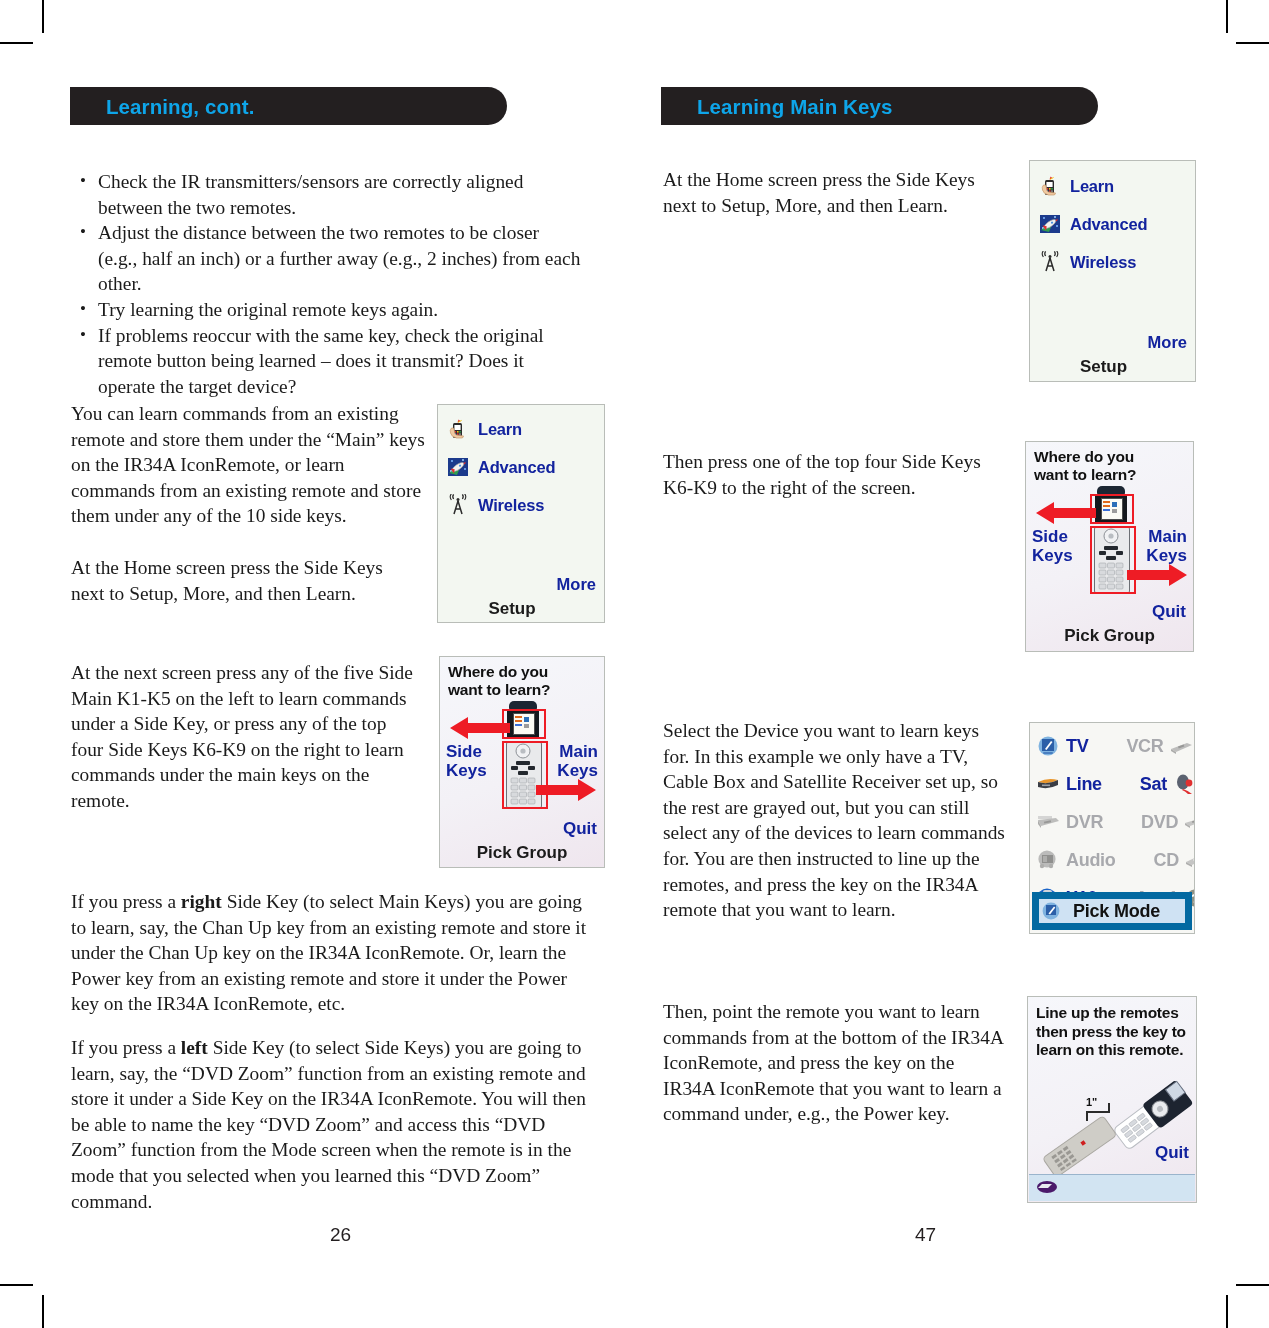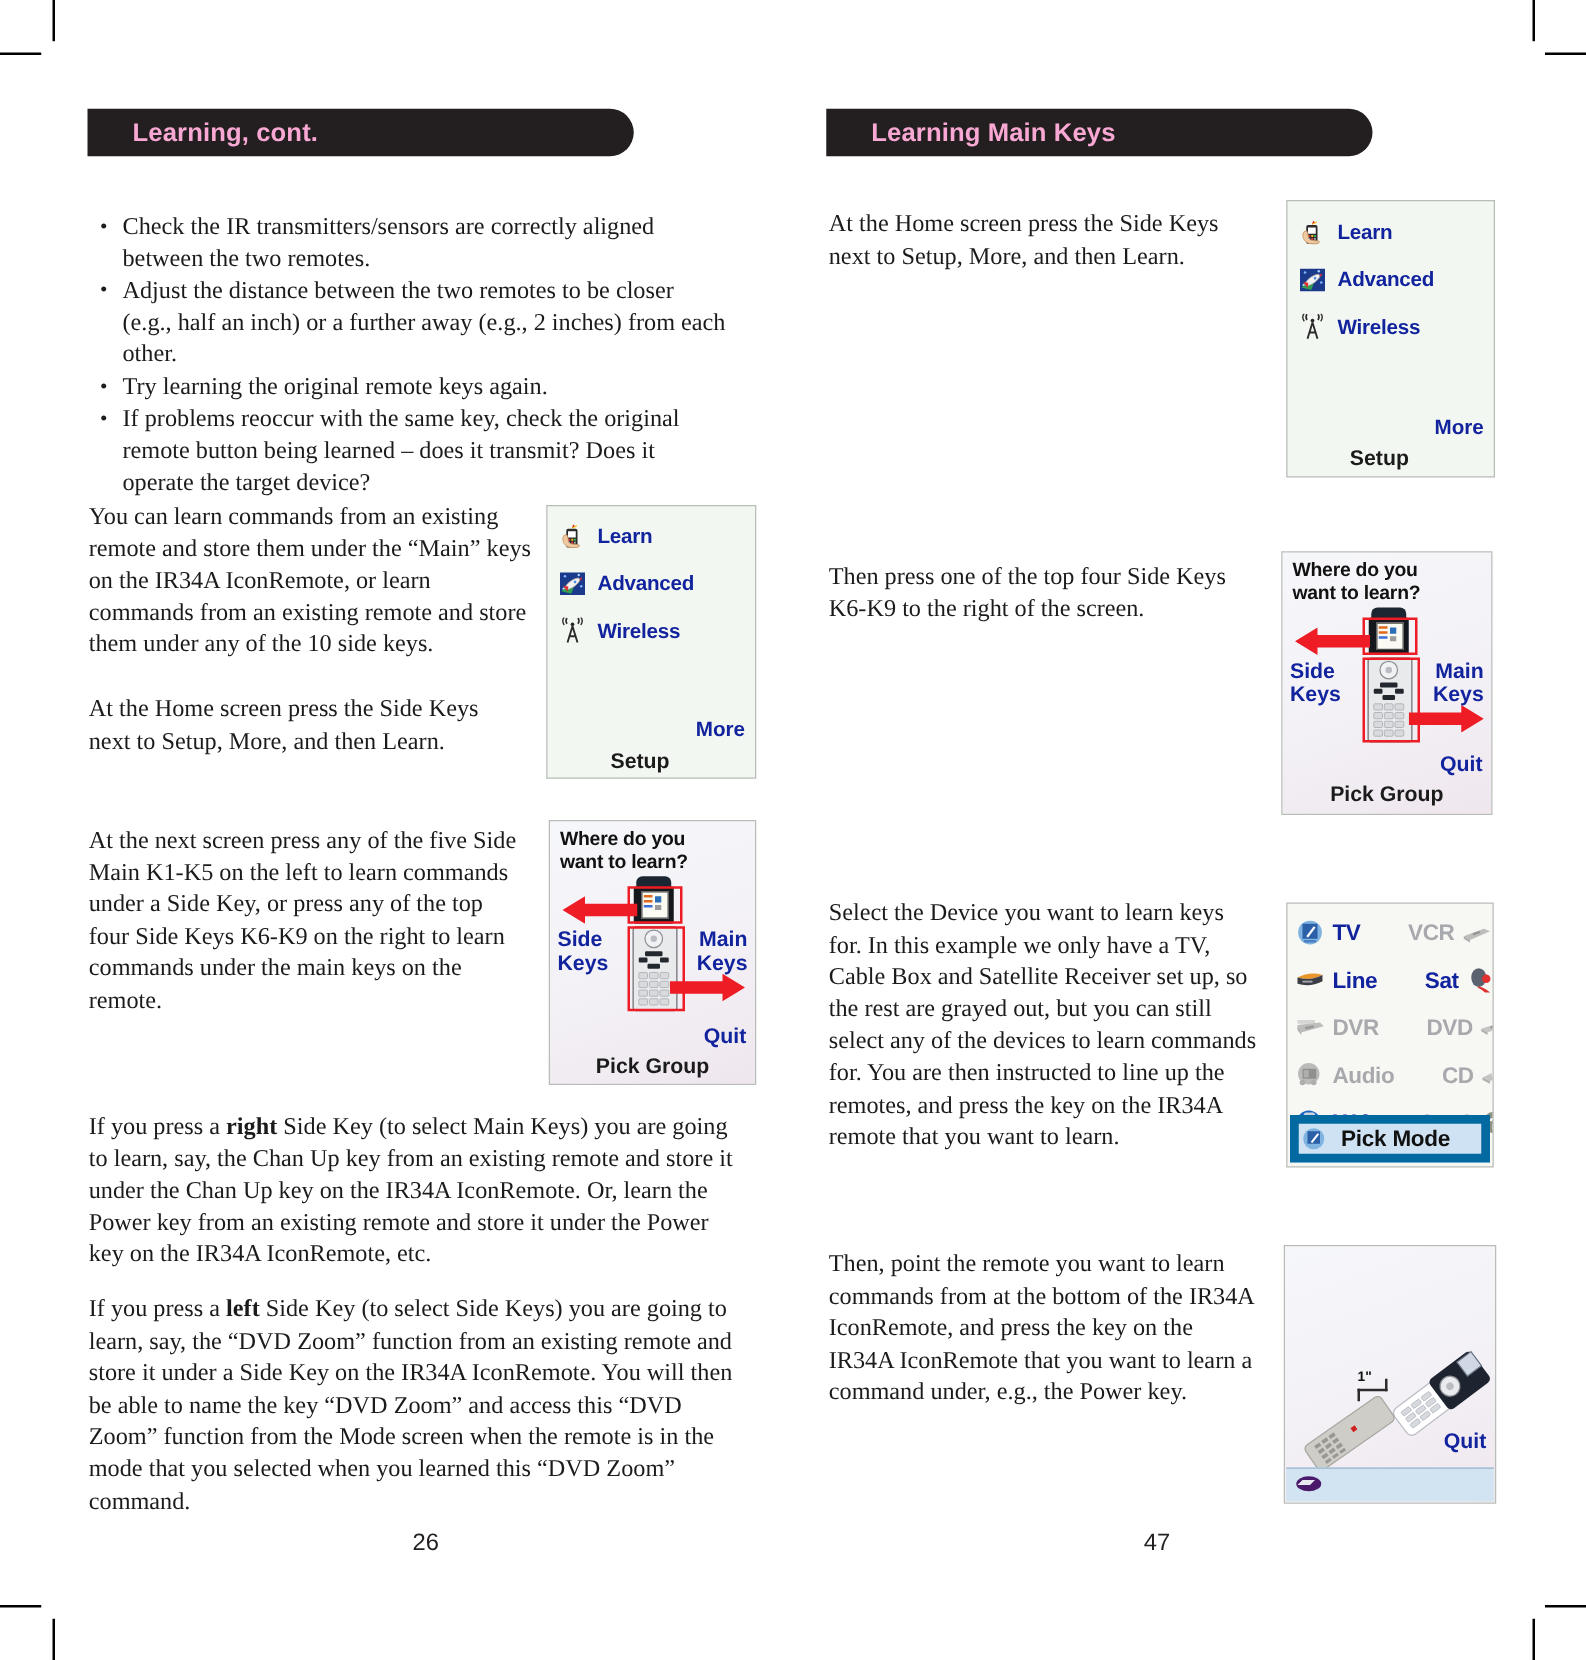--- a/index.html
+++ b/index.html
@@ -29,21 +29,21 @@
   .section-bar {
     position:absolute; top:87px; left:0;
     width:437px; height:38px;
     background:#231f20;
     border-radius:0 19px 19px 0;
   }
   .section-bar .title {
     position:absolute; left:36px; top:8px;
     font-family:"Liberation Sans", sans-serif;
     font-weight:bold; font-size:20.5px;
-    color:#f9a8d4; letter-spacing:0.1px;
+    color:#0ea5e9; letter-spacing:0.1px;
     white-space:nowrap;
   }
 
   
   .txt {
     position:absolute;
     font-size:19.4px;
     line-height:25.6px;
     text-align:left;
   }
@@ -604,20 +604,21 @@
           <path d="M6.5 11.5 L12 4.5 L13.3 5.4 L8 12.4 Z" fill="#ffffff"></path>
         </svg>
       </span>
       <span class="pm-label">Pick Mode</span>
     </div>
   </div>
 
   <div class="txt" style="top:999px; left:2px; width:340px;">Then, point the remote you want to learn commands from at the bottom of the IR34A IconRemote, and press the key on the IR34A IconRemote that you want to learn a command under, e.g., the Power key.</div>
 
   <div class="shot gradient" style="left:366px; top:996px; width:170px; height:207px;">
+    <div class="lineup-title">Line up the remotes then press the key to learn on this remote.</div>
 
     <div style="position:absolute; left:72px; top:68px; width:96px; height:96px; transform:rotate(-37deg);">
       <svg width="96" height="96" viewBox="0 0 96 96">
         <rect x="10" y="40" width="78" height="26" rx="5" fill="#ffffff" stroke="#b9bcc2"></rect>
         <rect x="48" y="38" width="42" height="30" rx="4" fill="#1d2430"></rect>
         <rect x="76" y="40" width="14" height="14" fill="#cfd8e4" stroke="#6d7686"></rect>
         <circle cx="60" cy="52" r="8" fill="#e9ebee" stroke="#8d9196"></circle>
         <circle cx="60" cy="52" r="3" fill="#b9bdc2"></circle>
         <g fill="#d6d9de" stroke="#a7abb1" stroke-width=".5">
           <rect x="16" y="45" width="8" height="4" rx="1"></rect>

